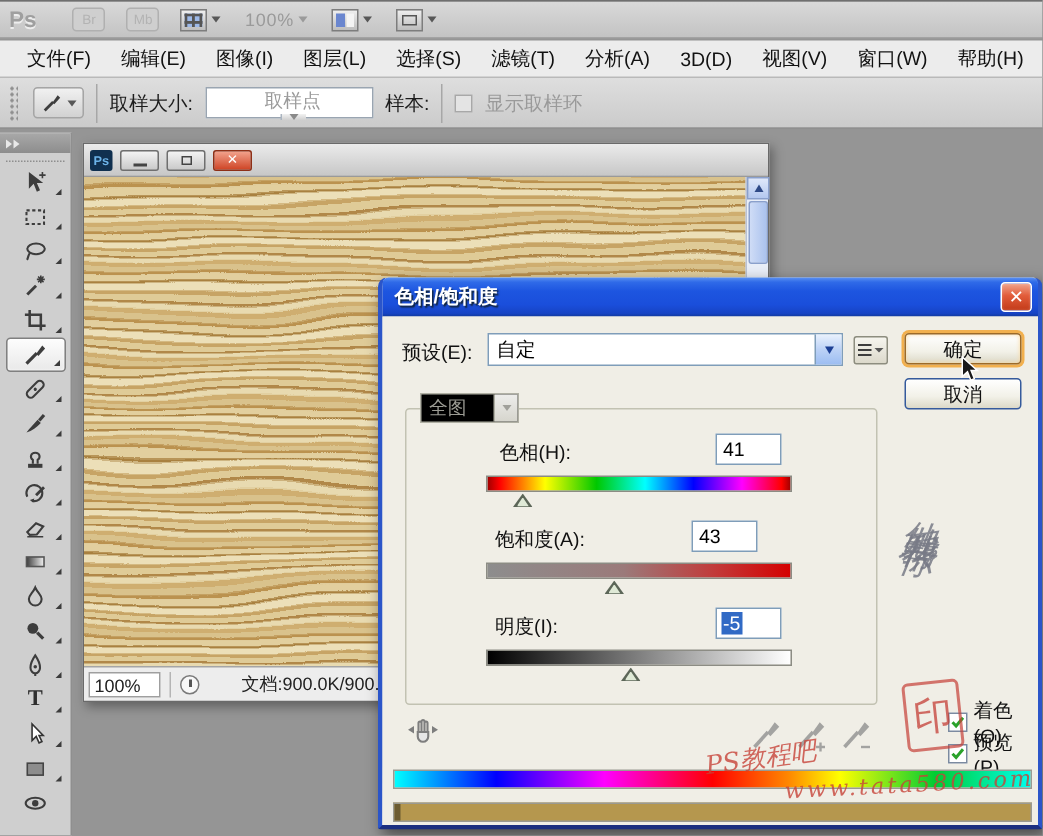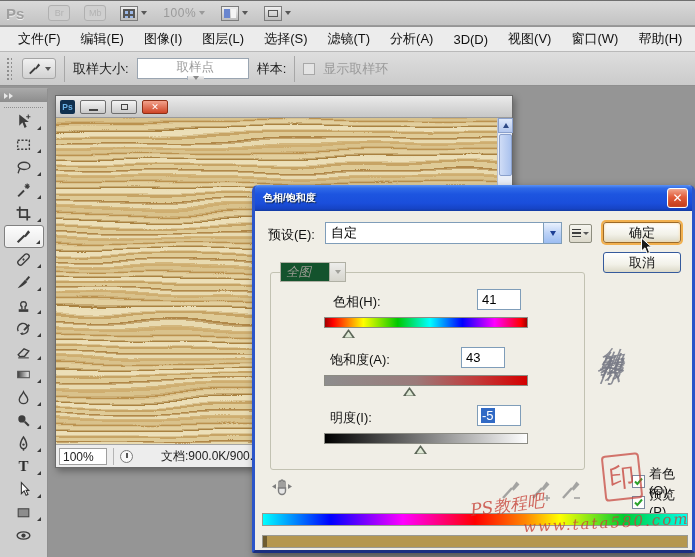--- a/index.html
+++ b/index.html
@@ -74,35 +74,35 @@
   .doc-statusbar { position:absolute; left:0; bottom:0; width:458px; height:23px; background:#ededed; border-top:1px solid #a5a5a5; display:flex; align-items:center; font-size:12px; color:#222; }
   .status-zoom { width:48px; height:17px; background:#fff; border:1px solid #9f9f9f; margin-left:3px; padding:1px 3px; font-size:12px; }
   .status-sep { width:1px; height:17px; background:#b5b5b5; margin:0 6px; }
   .status-clock { width:13px; height:13px; border:1px solid #7a7a7a; border-radius:50%; position:relative; background:#f8f8f8; }
   .status-clock::before { content:""; position:absolute; left:5px; top:2px; width:1.5px; height:5px; background:#555; }
   .status-info { margin-left:28px; white-space:nowrap; }
 
   
   .dialog { left:252px; top:185px; width:443px; height:368px; border:3px solid #2b55c9; border-top:none; border-bottom-color:#1b2f80; border-radius:6px 6px 2px 2px; box-shadow:3px 4px 10px rgba(0,0,0,.5); background:#f0eee6; z-index:50; }
   .dlg-title { height:26px; border-radius:4px 4px 0 0; background:linear-gradient(#5b91f2 0%,#2f6ae8 12%,#1d55e0 35%,#1a4edb 70%,#1643c4 92%,#123a9e 100%); display:flex; align-items:center; padding:0 4px 0 8px; }
-  .dlg-title-text { color:#fff; font-weight:bold; font-size:10px; text-shadow:1px 1px 1px #123; flex:1; }
+  .dlg-title-text { color:#fff; font-weight:bold; font-size:13px; text-shadow:1px 1px 1px #123; flex:1; }
   .dlg-close { width:21px; height:20px; border:1px solid #fff; border-radius:3px; background:linear-gradient(#f0a58d,#e25c3a 45%,#c23a18); color:#fff; font-weight:bold; font-size:12px; display:flex; align-items:center; justify-content:center; box-shadow:inset 0 0 2px #fff4; }
   .dlg-body { position:absolute; left:0px; top:26px; right:0px; bottom:0px; background:#f0eee6; }
 
   .dlg-label { color:#111; font-size:13px; }
   .xp-field { background:#fff; border:1px solid #7f9db9; font-size:13px; color:#000; padding:2px 4px; font-family:"Liberation Sans","DejaVu Sans",sans-serif; }
   .preset-combo { left:70px; top:11px; width:237px; height:22px; display:flex; align-items:center; justify-content:space-between; background:#fff; border:1px solid #7f9db9; padding-left:5px; }
   .preset-combo .cbtn { width:18px; height:100%; border-left:1px solid #7f9db9; background:linear-gradient(#e9f1fd,#bcd2f6 50%,#9cbdf2); display:flex; align-items:center; justify-content:center; }
   .preset-combo .cbtn i { width:0; height:0; border-left:3.5px solid transparent; border-right:3.5px solid transparent; border-top:5px solid #1c3f94; }
   .list-btn { left:314px; top:13px; width:23px; height:19px; background:linear-gradient(#f6f5ef,#dcd9cb); border:1px solid #8d8d7f; border-radius:2px; display:flex; align-items:center; justify-content:center; gap:2px; }
   .list-btn .lines { width:9px; height:9px; background:linear-gradient(#3d3d3d 1.5px,transparent 1.5px) 0 1px/100% 3.5px no-repeat padding-box; background:repeating-linear-gradient(#3d3d3d 0 1.5px,transparent 1.5px 3.5px); }
   .xp-btn { width:78px; height:21px; border:1px solid #355a9c; border-radius:3px; background:linear-gradient(#ffffff,#f2f1e8 60%,#dcd9c8); font-size:13px; color:#111; display:flex; align-items:center; justify-content:center; }
   .xp-btn.ok { box-shadow:0 0 0 2px #f2b04e, inset 0 0 3px #fbd9a0; border-color:#9c6a28; }
   .group-box { left:15px; top:61px; width:315px; height:198px; border:1px solid #c2c2b2; border-radius:3px; }
-  .channel-combo { left:25px; top:51px; width:66px; height:20px; background:#14532d; border:1px solid #b0b0a4; color:#9b9b93; font-size:12.5px; display:flex; align-items:center; justify-content:space-between; padding-left:5px;font-style:italic; }
+  .channel-combo { left:25px; top:51px; width:66px; height:20px; background:#000000; border:1px solid #b0b0a4; color:#9b9b93; font-size:12.5px; display:flex; align-items:center; justify-content:space-between; padding-left:5px; }
   .channel-combo .cbtn { width:16px; height:100%; border-left:1px solid #b0b0a4; background:linear-gradient(#ededeb,#d6d5cd); display:flex; align-items:center; justify-content:center; }
   .channel-combo .cbtn i { width:0; height:0; border-left:3px solid transparent; border-right:3px solid transparent; border-top:4px solid #a0a09a; }
   .slider { height:11px; border:1px solid #8c8c84; }
   .slider.hue-grad { background:linear-gradient(90deg,#a00000,#ff0000 4%,#ffff00 19%,#00c800 36%,#00ffff 52%,#0000ff 68%,#ff00ff 84%,#ff0000 97%,#a00000); }
   .slider.sat-grad { background:linear-gradient(90deg,#8d8d8d,#9b7a7a 45%,#c23a3a 75%,#d40000); }
   .slider.light-grad { background:linear-gradient(90deg,#000,#fff); }
   .tri-marker { width:13px; height:9px; }
   .tri-marker .outer { width:13px; height:9px; clip-path:polygon(50% 0,100% 100%,0 100%); background:#5c6658; position:relative; }
   .tri-marker .inner { position:absolute; left:2.5px; top:2.5px; width:8px; height:6px; clip-path:polygon(50% 0,100% 100%,0 100%); background:#dfe9d6; }
   .val-input { width:44px; height:21px; }

